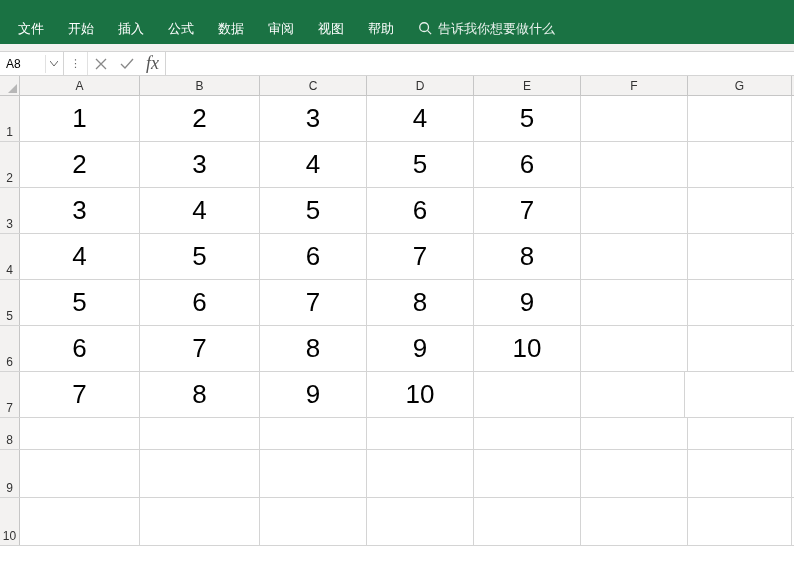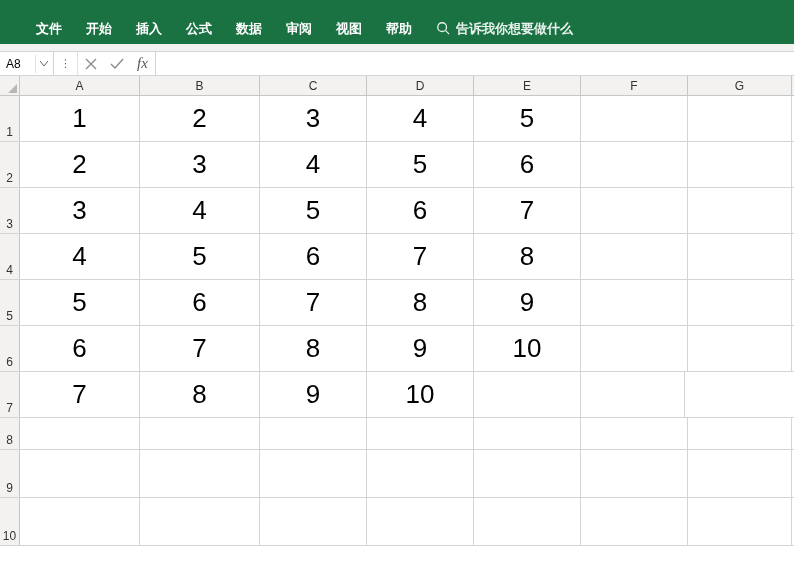--- a/index.html
+++ b/index.html
@@ -14,24 +14,23 @@
   }
   .titlebar {
     height: 14px;
     background: #1a7243;
   }
   .ribbon-tabs {
     background: #1a7243;
     height: 30px;
     display: flex;
     align-items: center;
-    padding-left: 24px;
+    padding-left: 6px;
     color: #fff;
     font-size: 13px;
-    font-weight: bold;
   }
   .ribbon-tab {
     padding: 6px 12px;
     cursor: pointer;
     white-space: nowrap;
   }
   .tell-me {
     display: flex;
     align-items: center;
     padding-left: 12px;
@@ -46,21 +45,21 @@
   }
   .formula-bar {
     height: 24px;
     display: flex;
     align-items: stretch;
     border-bottom: 1px solid #d4d4d4;
     background: #fff;
     font-size: 12px;
   }
   .name-box {
-    width: 54px;
+    width: 64px;
     border-right: 1px solid #d4d4d4;
     display: flex;
     align-items: center;
     padding: 0 6px;
     position: relative;
   }
   .name-box .dd {
     position: absolute;
     right: 2px;
     top: 50%;
@@ -79,21 +78,21 @@
     align-items: center;
     justify-content: center;
     color: #666;
     cursor: pointer;
   }
   .fb-btn.cancel { color:#777; }
   .fb-btn.enter { color:#777; }
   .fb-btn.fx {
     font-style: italic;
     font-family: "Times New Roman", serif;
-    font-size: 15px;
+    font-size: 18px;
     color: #555;
     border-right: 1px solid #d4d4d4;
   }
   .formula-input {
     flex: 1;
     padding: 0 6px;
     display:flex;
     align-items:center;
   }
 

